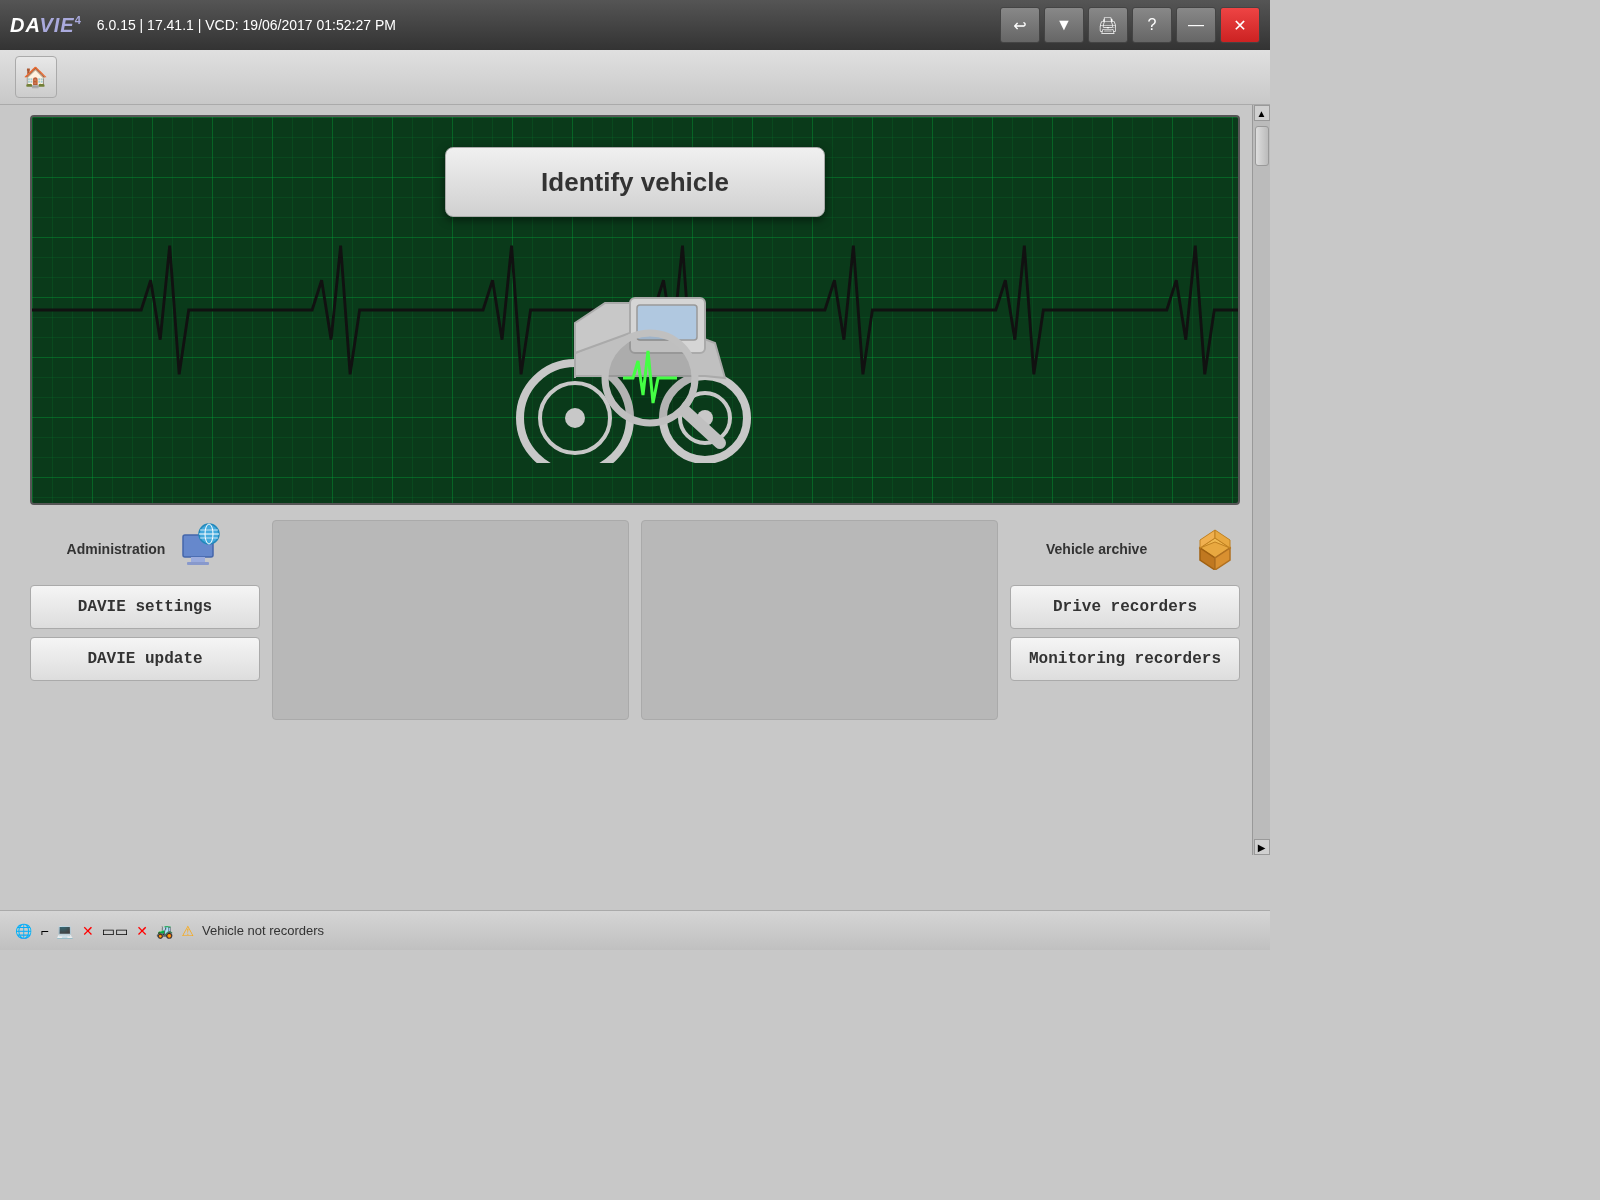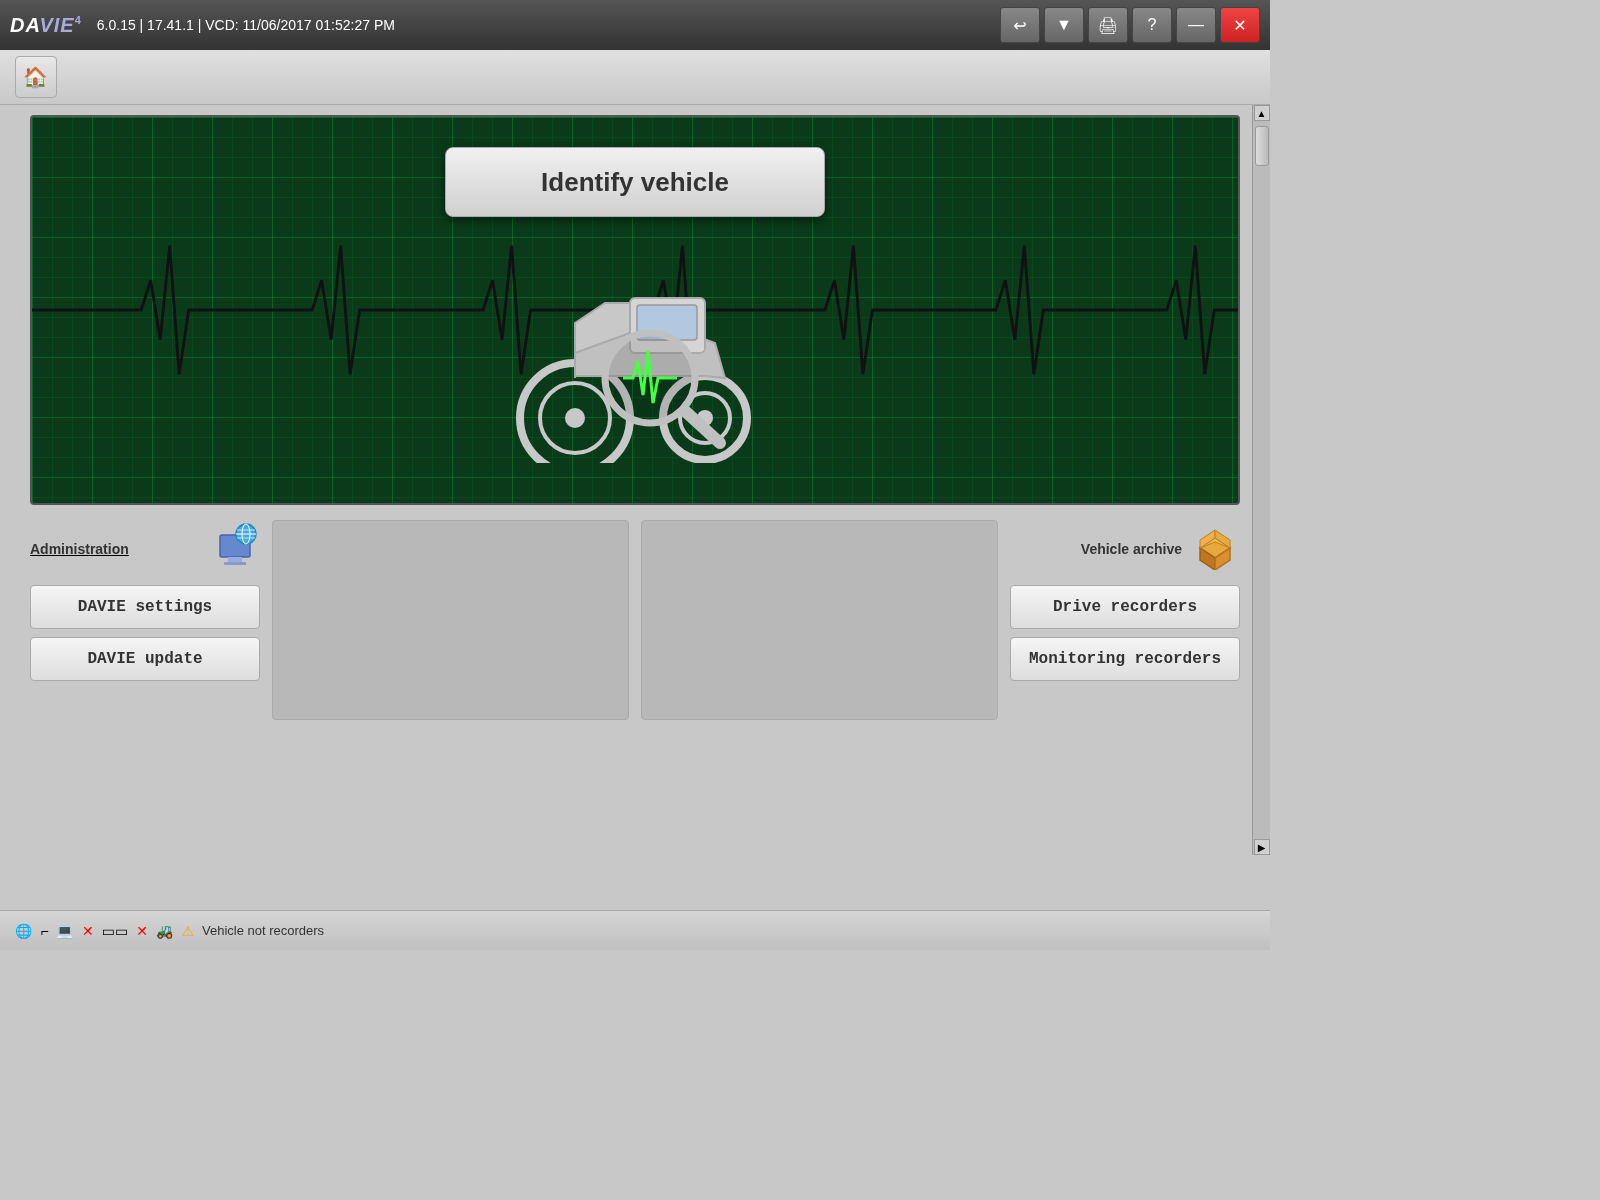--- a/index.html
+++ b/index.html
@@ -271,21 +271,21 @@
       margin-bottom: 5px;
     }
   </style>
 </head>
 <body>
 
 <div id="titlebar">
   <div id="logo">
     <span class="da">DA</span><span class="vie">VIE</span><span style="font-size:11px;vertical-align:super;color:#aad;">4</span>
   </div>
-  <div id="version-text">6.0.15 | 17.41.1 | VCD: 11/06/2017 01:52:27 PM</div>
+  <div id="version-text">6.0.15 | 17.41.1 | VCD: 19/06/2017 01:52:27 PM</div>
   <div id="titlebar-buttons">
     <div class="tb-btn">↩</div>
     <div class="tb-btn">▼</div>
     <div class="tb-btn">🖨</div>
     <div class="tb-btn">?</div>
     <div class="tb-btn">—</div>
     <div class="tb-btn close-btn">✕</div>
   </div>
 </div>
 
@@ -331,21 +331,21 @@
         <line x1="210" y1="168" x2="245" y2="200" stroke="#c0c0c0" stroke-width="12" stroke-linecap="round"></line>
 
         <polyline points="148,135 158,135 163,118 168,152 173,108 178,160 183,135 202,135" fill="none" stroke="#44ff44" stroke-width="3"></polyline>
       </svg>
     </div>
   </div>
 
   <div id="panels">
 
     <div id="admin-panel">
-      <div class="panel-header" style="display: flex; align-items: center; justify-content: space-between; margin-bottom: 8px; text-decoration: underline;">
+      <div class="panel-header" style="display: flex; align-items: center; justify-content: center; margin-bottom: 8px;">
         <span class="panel-title">Administration</span>
         <span class="panel-icon">
           
           <svg width="50" height="50" viewBox="0 0 50 50">
             <rect x="10" y="15" width="30" height="22" rx="2" fill="#6688cc" stroke="#4466aa" stroke-width="1.5"></rect>
             <rect x="18" y="37" width="14" height="5" fill="#9aabdd"></rect>
             <rect x="14" y="42" width="22" height="3" rx="1" fill="#8899cc"></rect>
             <circle cx="36" cy="14" r="10" fill="#44aadd" stroke="#2288bb" stroke-width="1.5"></circle>
             <ellipse cx="36" cy="14" rx="4" ry="10" fill="none" stroke="#ffffff" stroke-width="1"></ellipse>
             <line x1="26" y1="14" x2="46" y2="14" stroke="#ffffff" stroke-width="1"></line>
@@ -356,21 +356,21 @@
       </div>
       <button class="panel-btn">DAVIE settings</button>
       <button class="panel-btn">DAVIE update</button>
     </div>
 
     <div class="gray-panel"></div>
 
     <div class="gray-panel"></div>
 
     <div id="archive-panel">
-      <div class="panel-header archive-icon-container" style="display: flex; align-items: center; justify-content: flex-end; margin-bottom: 8px; margin-left: 36px;">
+      <div class="panel-header archive-icon-container" style="display: flex; align-items: center; justify-content: space-between; margin-bottom: 8px; margin-left: 36px;">
         <span class="panel-title">Vehicle archive</span>
         <span class="panel-icon">
           <svg width="50" height="50" viewBox="0 0 50 50">
 
             <polygon points="10,28 25,18 40,28 25,38" fill="#e8a840" stroke="#c08020" stroke-width="1.5"></polygon>
             <polygon points="10,28 10,40 25,50 25,38" fill="#c07820" stroke="#a06010" stroke-width="1.5"></polygon>
             <polygon points="40,28 40,40 25,50 25,38" fill="#d99030" stroke="#b07020" stroke-width="1.5"></polygon>
 
             <polygon points="10,28 25,18 40,28 25,22" fill="#f0b850" stroke="#c08020" stroke-width="1"></polygon>
             <polygon points="10,28 10,20 25,10 25,18" fill="#f0b050" stroke="#c08020" stroke-width="1"></polygon>

